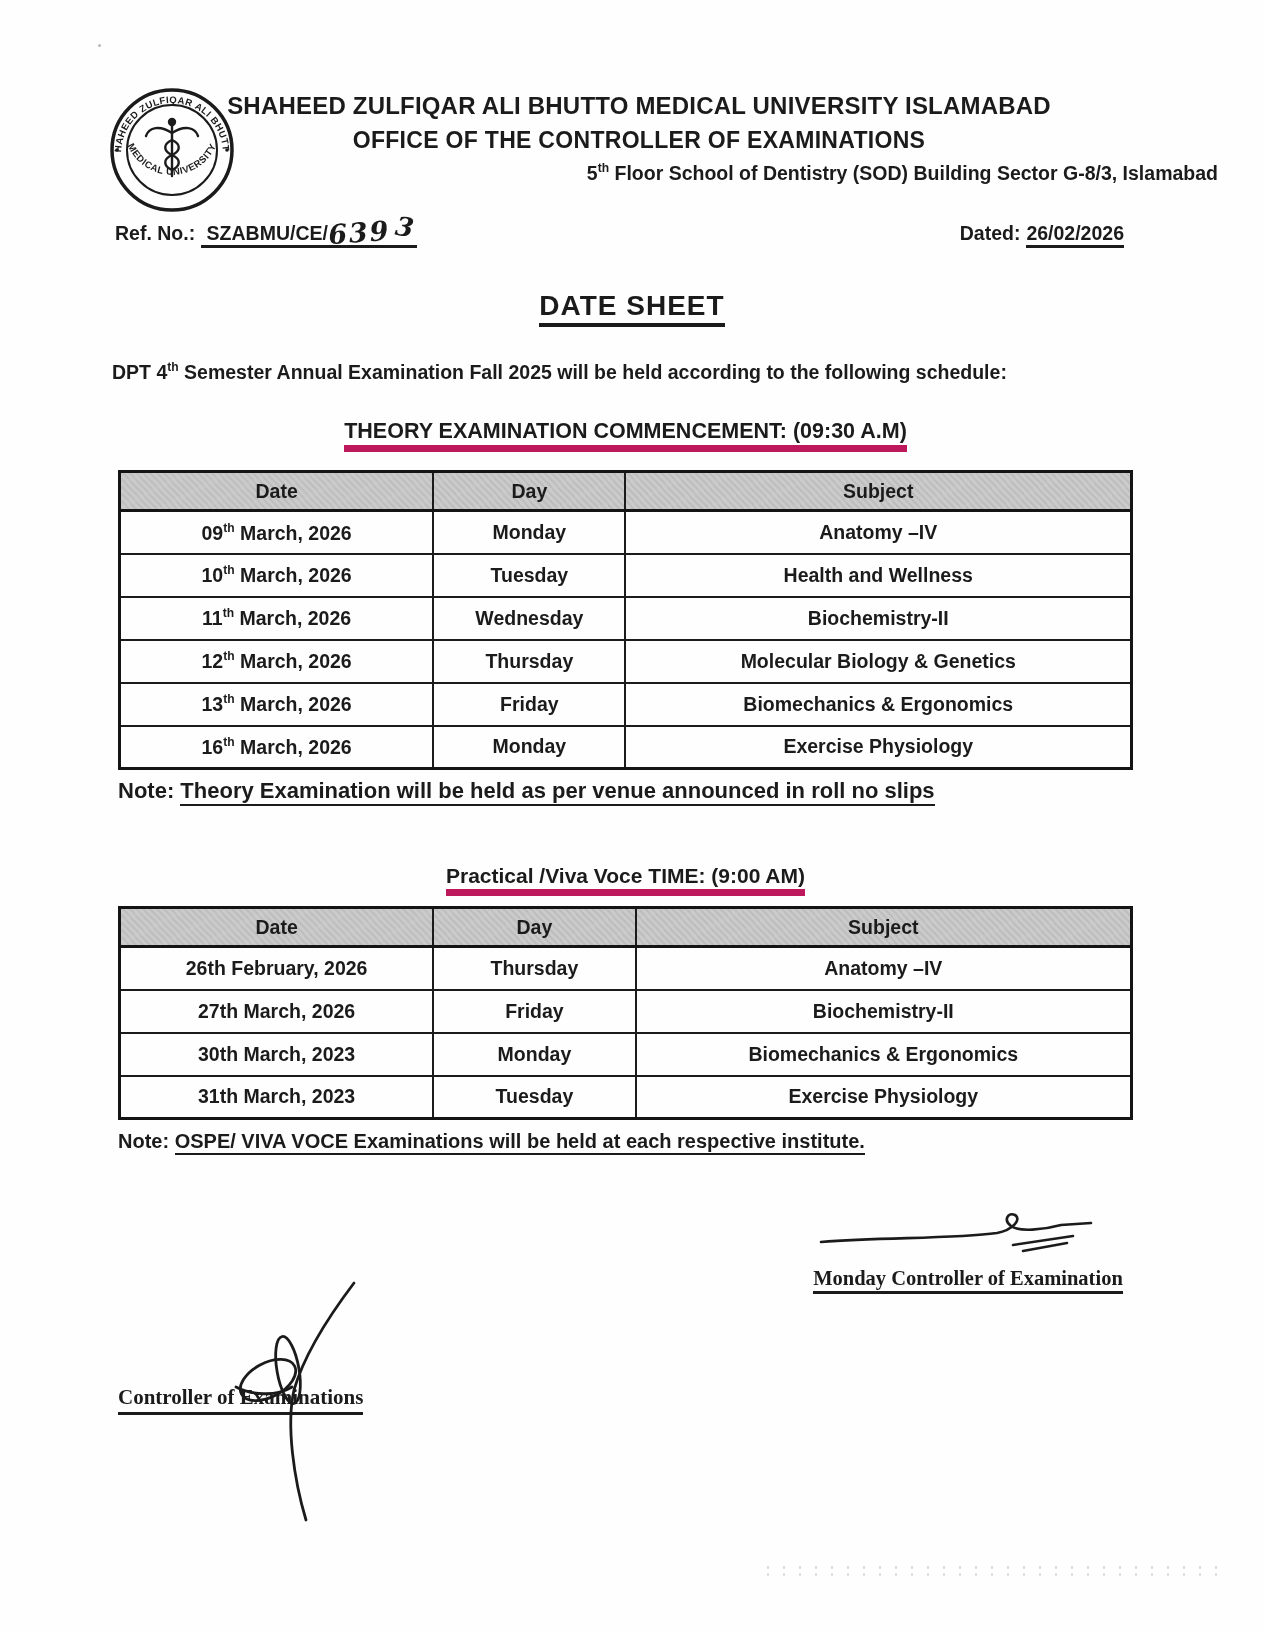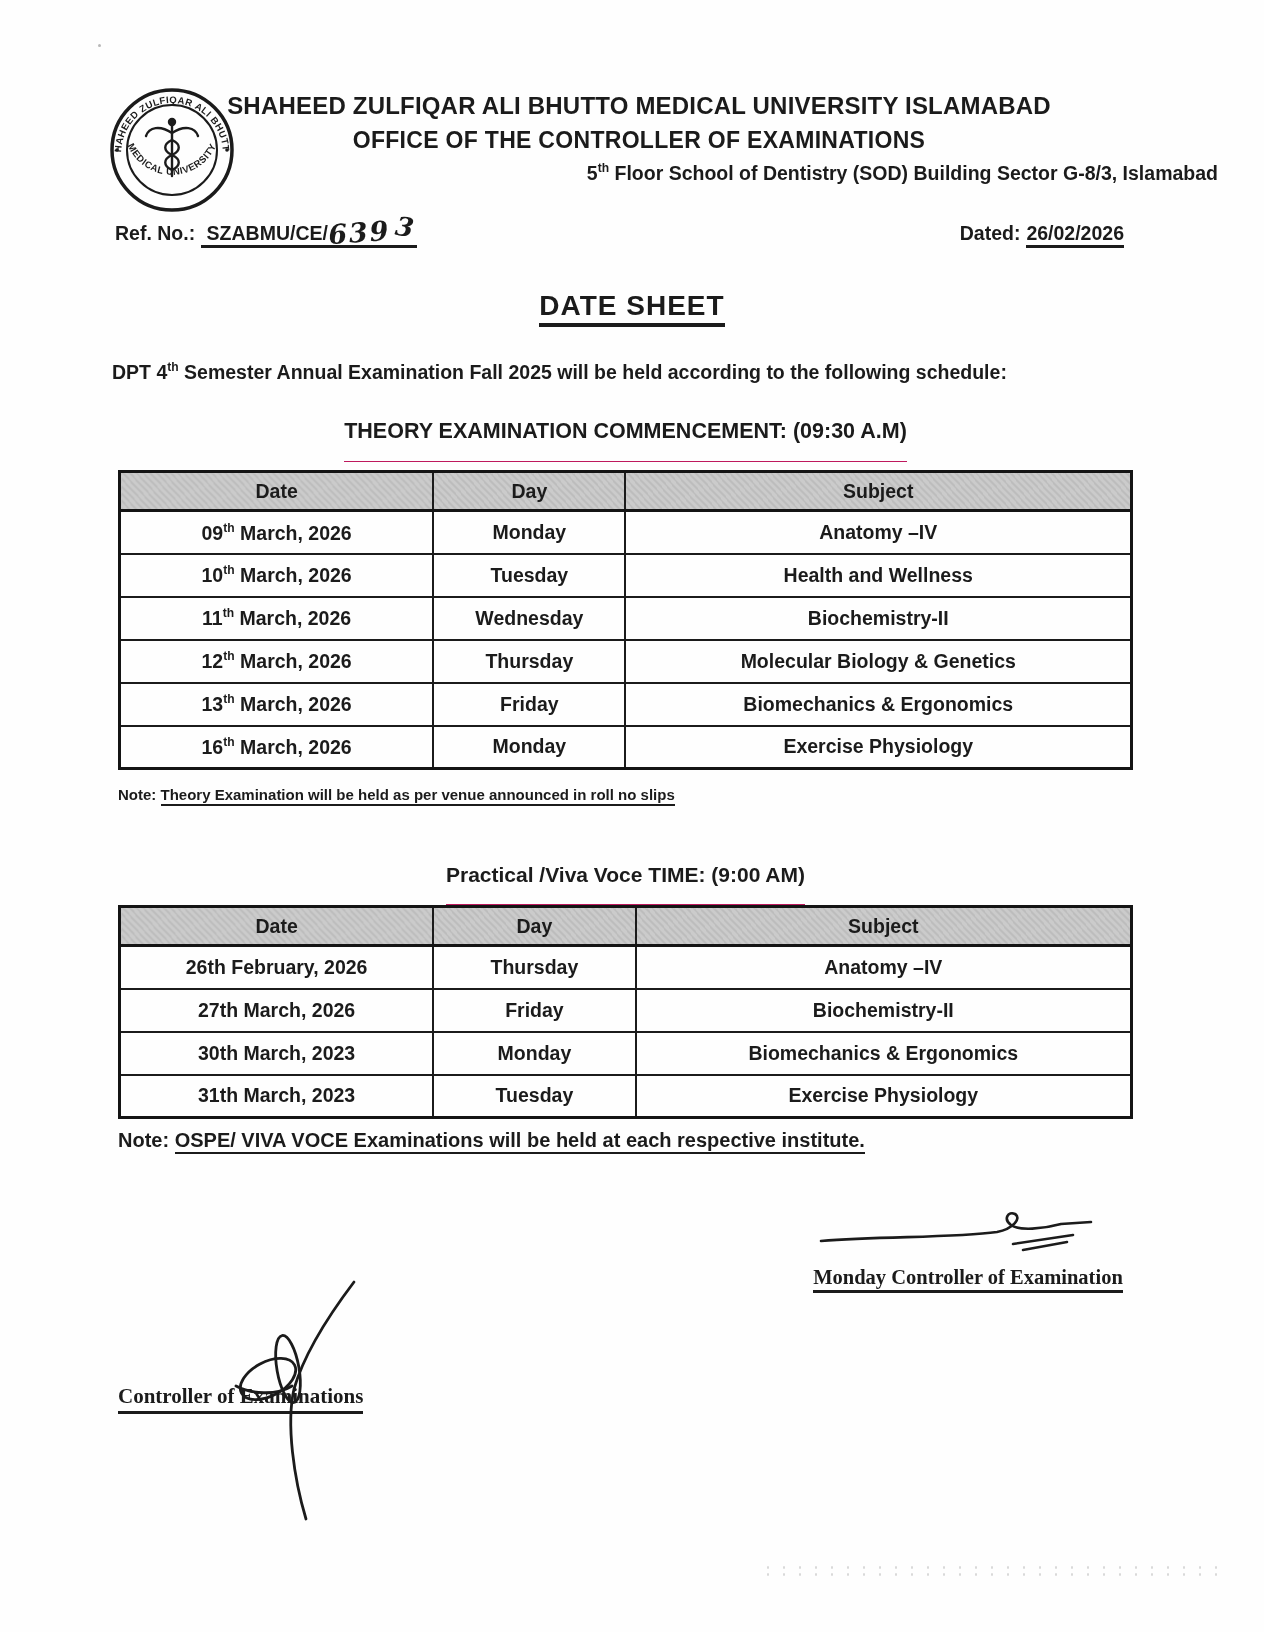--- a/index.html
+++ b/index.html
@@ -59,21 +59,21 @@
     text-align: center; margin-top: 44px;
     font-size: 28px; font-weight: bold; letter-spacing: 1px;
   }
   .doc-title .u { border-bottom: 4px solid #1b1b1b; padding-bottom: 2px; }
 
   .content { padding: 0 131px 0 118px; }
 
   .intro { margin-top: 38px; font-size: 19.5px; font-weight: bold; margin-left: -6px; }
 
   .section-heading { text-align: center; margin-top: 36px; font-size: 21.5px; font-weight: bold; }
-  .section-heading .u { border-bottom: 1px solid #be185d; padding-bottom: 18px; }
+  .section-heading .u { border-bottom: 7px solid #be185d; padding-bottom: 2px; }
   .section-heading.practical { font-size: 21px; margin-top: 60px; }
 
   
   table.sched {
     width: 100%;
     border-collapse: collapse;
     margin-top: 26px;
     table-layout: fixed;
   }
   table.sched th, table.sched td {
@@ -88,21 +88,21 @@
   table.sched thead th {
     background: #c8c8c8;
     height: 39px;
     border-bottom: 3px solid #141414;
     background-image: repeating-linear-gradient(47deg, rgba(90,90,90,.10) 0 2px, rgba(255,255,255,.06) 2px 5px);
   }
   .col-date { width: 31%; }
   .col-day  { width: 19%; }
   .col-subj { width: 50%; }
 
-  .note { margin-top: 16px; font-size: 15px; font-weight: bold; }
+  .note { margin-top: 8px; font-size: 22px; font-weight: bold; }
   .note .u { border-bottom: 2.5px solid #1b1b1b; padding-bottom: 1px; }
   .note.second { margin-top: 10px; font-size: 20px; }
 
   
   .signatures { position: relative; height: 330px; margin-top: 40px; }
   .sig-deputy { position: absolute; right: 10px; top: 18px; text-align: center; }
   .sig-deputy-title {
     font-family: "Liberation Serif", serif;
     font-size: 20.5px; font-weight: bold;
     border-bottom: 3px solid #1b1b1b; padding-bottom: 1px;

